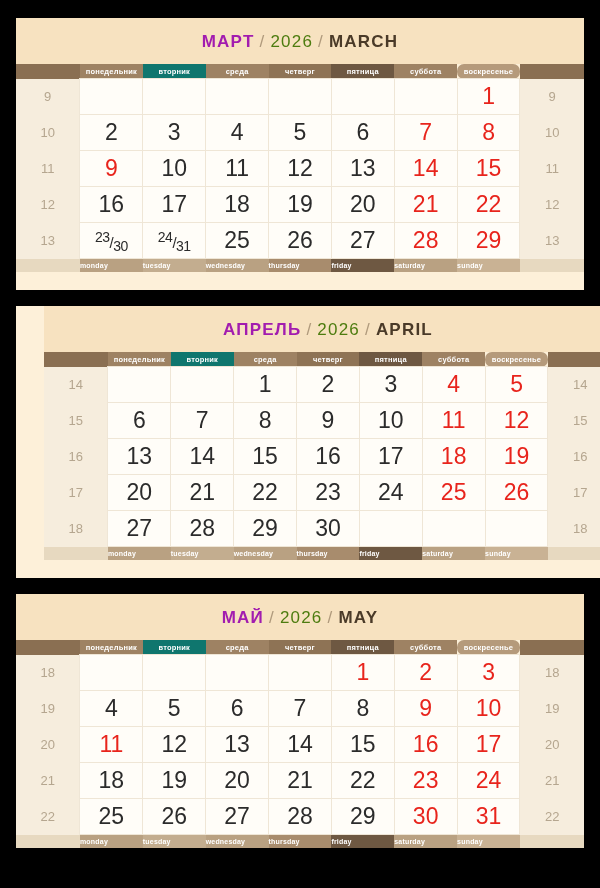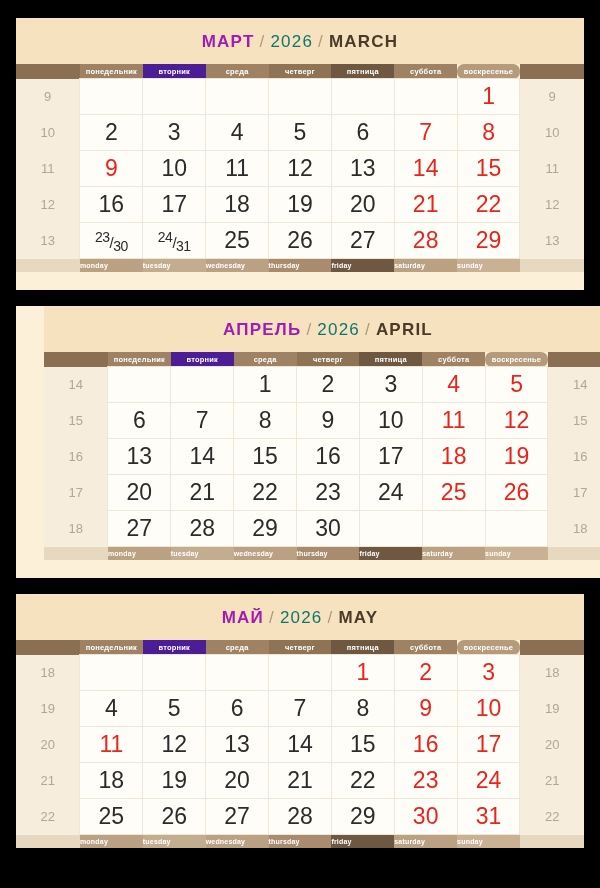--- a/index.html
+++ b/index.html
@@ -13,36 +13,36 @@
   .blk1{top:306px;height:272px;padding-left:28px;}
   .blk2{top:594px;height:230px;}
 
   .title{
     text-align:center;padding:14px 0 12px 0;
     font-size:17px;letter-spacing:1.2px;color:#5a4632;
     background:#f7e2c0;
   }
   .title .ru{font-weight:bold;color:#a21caf;}
   .title .sep{color:#b09a7c;margin:0 5px;}
-  .title .yr{color:#0f766e;}
+  .title .yr{color:#4d7c0f;}
   .title .en{font-weight:bold;color:#4a3a28;}
 
   table.cal{border-collapse:collapse;width:568px;table-layout:fixed;}
   table.cal td,table.cal th{padding:0;margin:0;}
 
   .wk{width:60px;}
   .dc{width:59px;}
 
   thead.dh th{
     height:14px;font-size:7.5px;color:#fff;font-weight:bold;
     text-transform:lowercase;letter-spacing:0.2px;
   }
   thead.dh th.wk{background:#8a6f52;}
   thead.dh th.d0{background:#9e8263;}
-  thead.dh th.d1{background:#4c1d95;}
+  thead.dh th.d1{background:#0f766e;}
   thead.dh th.d2{background:#9e8263;}
   thead.dh th.d3{background:#8e7355;}
   thead.dh th.d4{background:#6e5842;}
   thead.dh th.d5{background:#9e8263;}
   thead.dh th.d6{background:#b59a7b;border-radius:7px;}
 
   tfoot.dfe td{
     height:13px;font-size:7px;color:#fff;font-weight:bold;letter-spacing:0.2px;
   }
   tfoot.dfe td.wk{background:#e7d9c0;}

